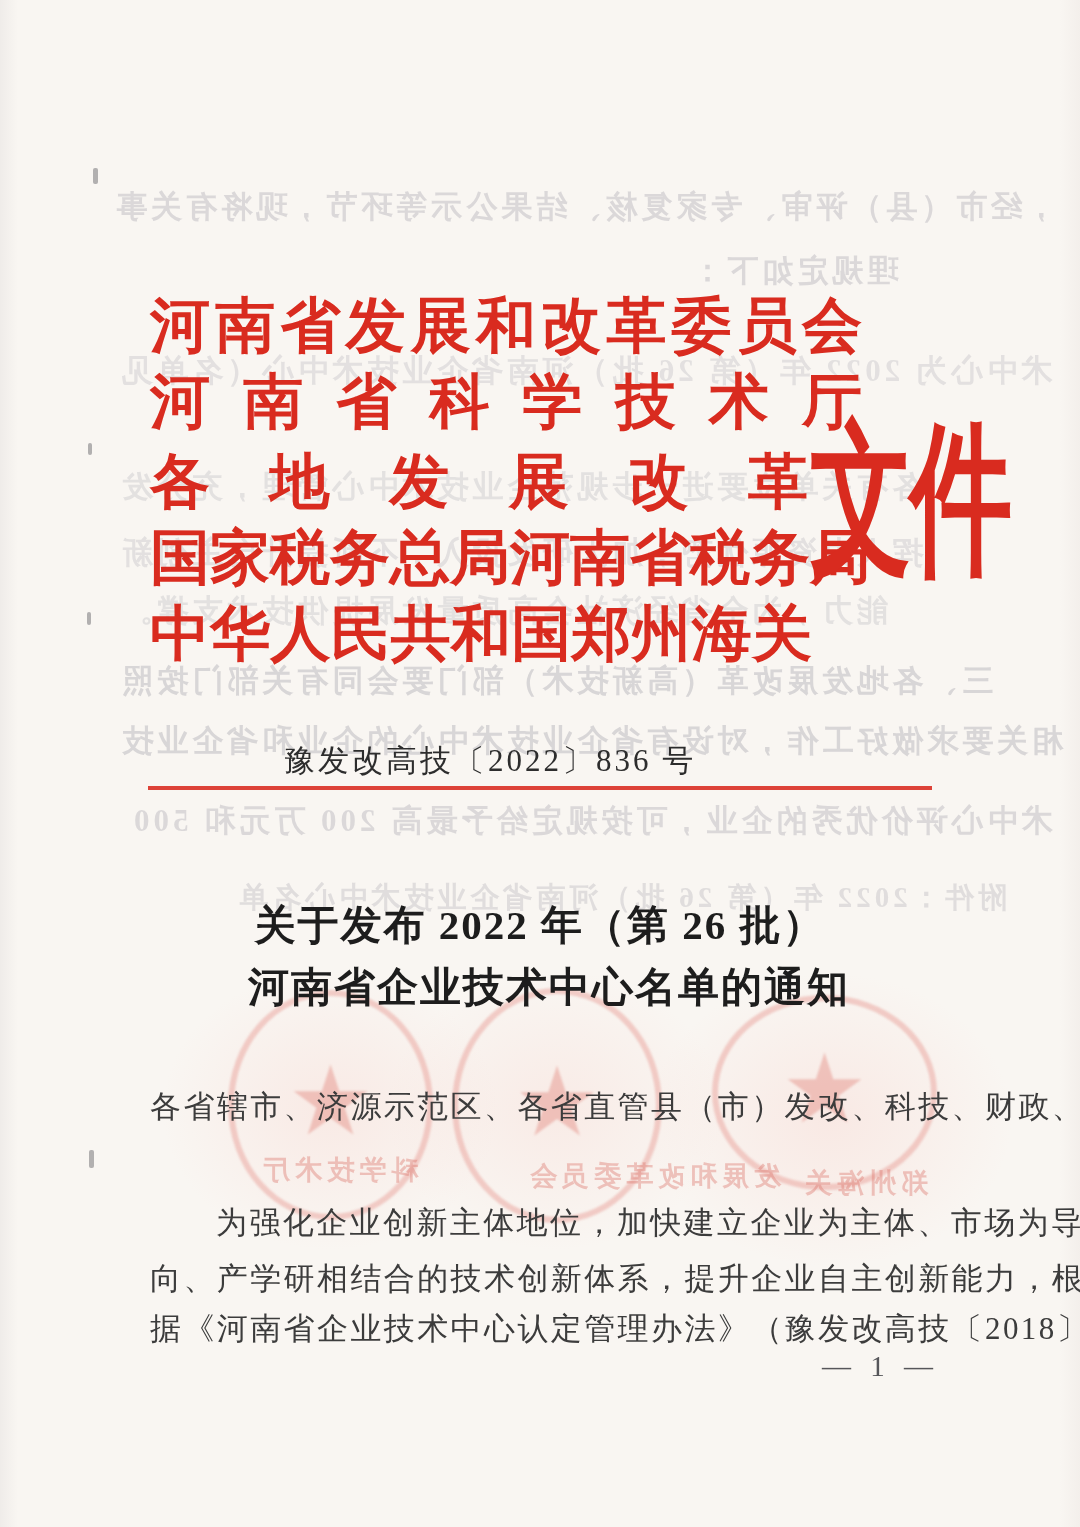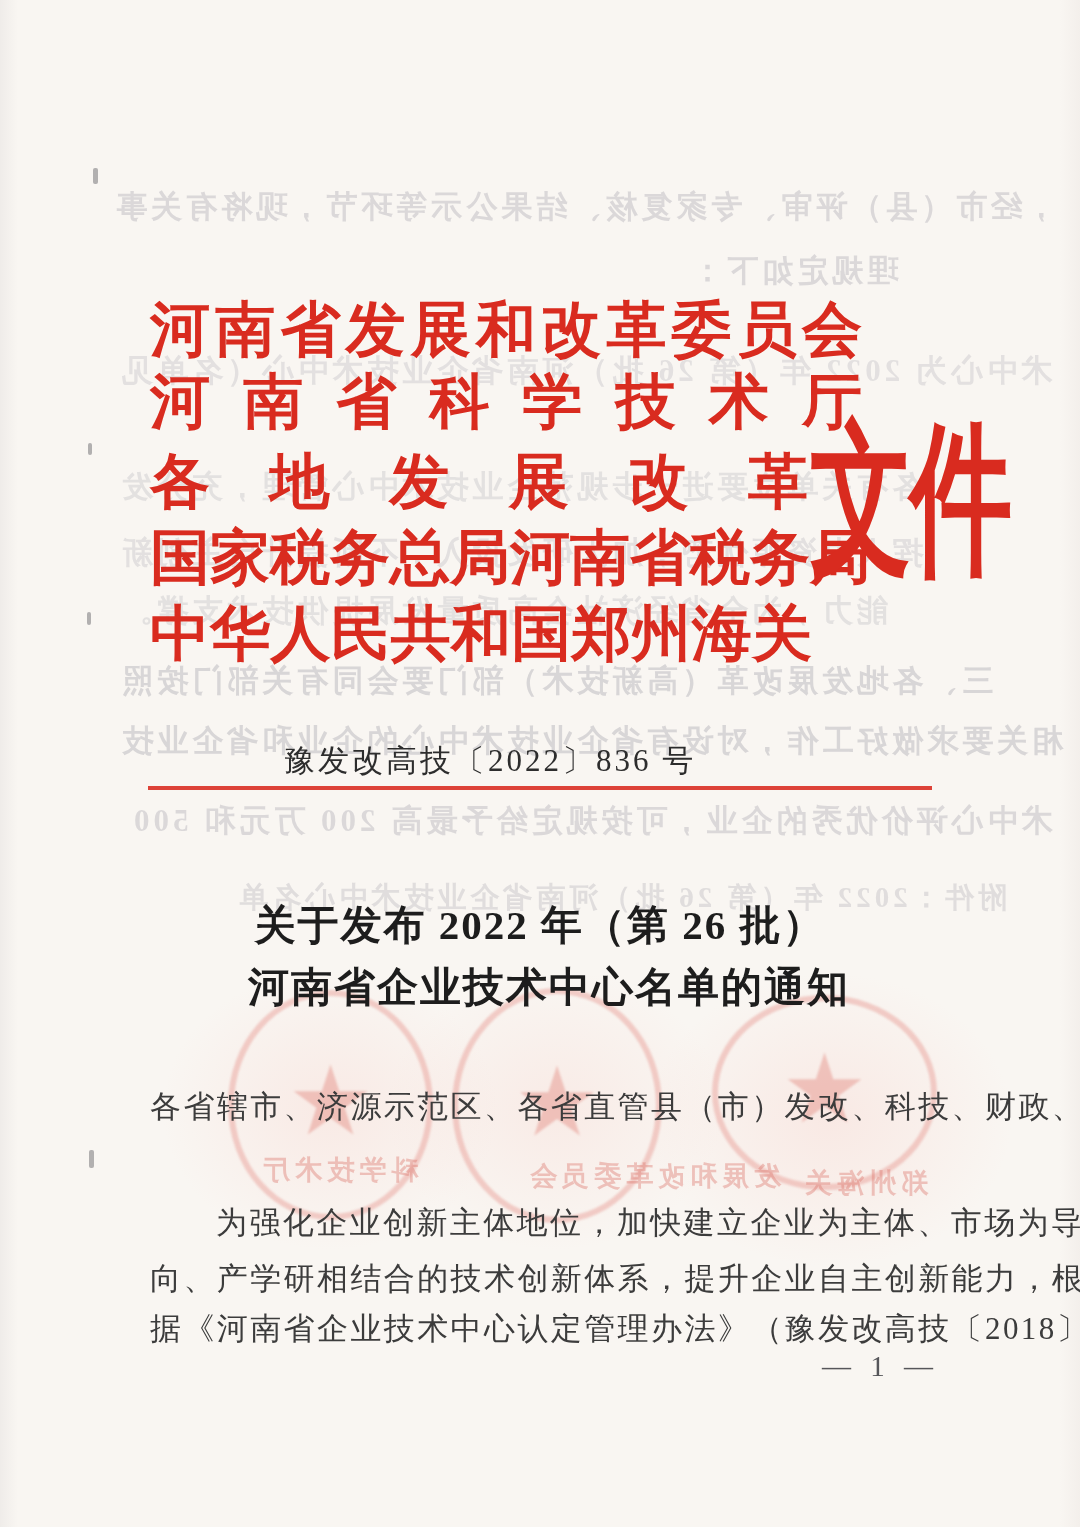--- a/index.html
+++ b/index.html
@@ -81,21 +81,21 @@
     position: absolute;
     left: 150px;
     color: #d92b1f;
     font-weight: bold;
     font-size: 60px;
     line-height: 68px;
     white-space: nowrap;
     text-align: justify;
     text-align-last: justify;
   }
-  .ag1 { top: 296px; width: 712px; }
+  .ag1 { top: 296px; width: 712px; font-family: Liberation Mono, monospace; }
   .ag2 { top: 372px; width: 712px; font-family: Liberation Mono, monospace; }
   .ag3 { top: 448px; width: 658px; }
   .ag4 { top: 524px; width: 716px; letter-spacing: 0px; }
   .ag5 { top: 600px; width: 662px; }
 
   .doc-type {
     position: absolute;
     left: 810px; top: 418px;
     color: #d92b1f;
     font-weight: bold;

